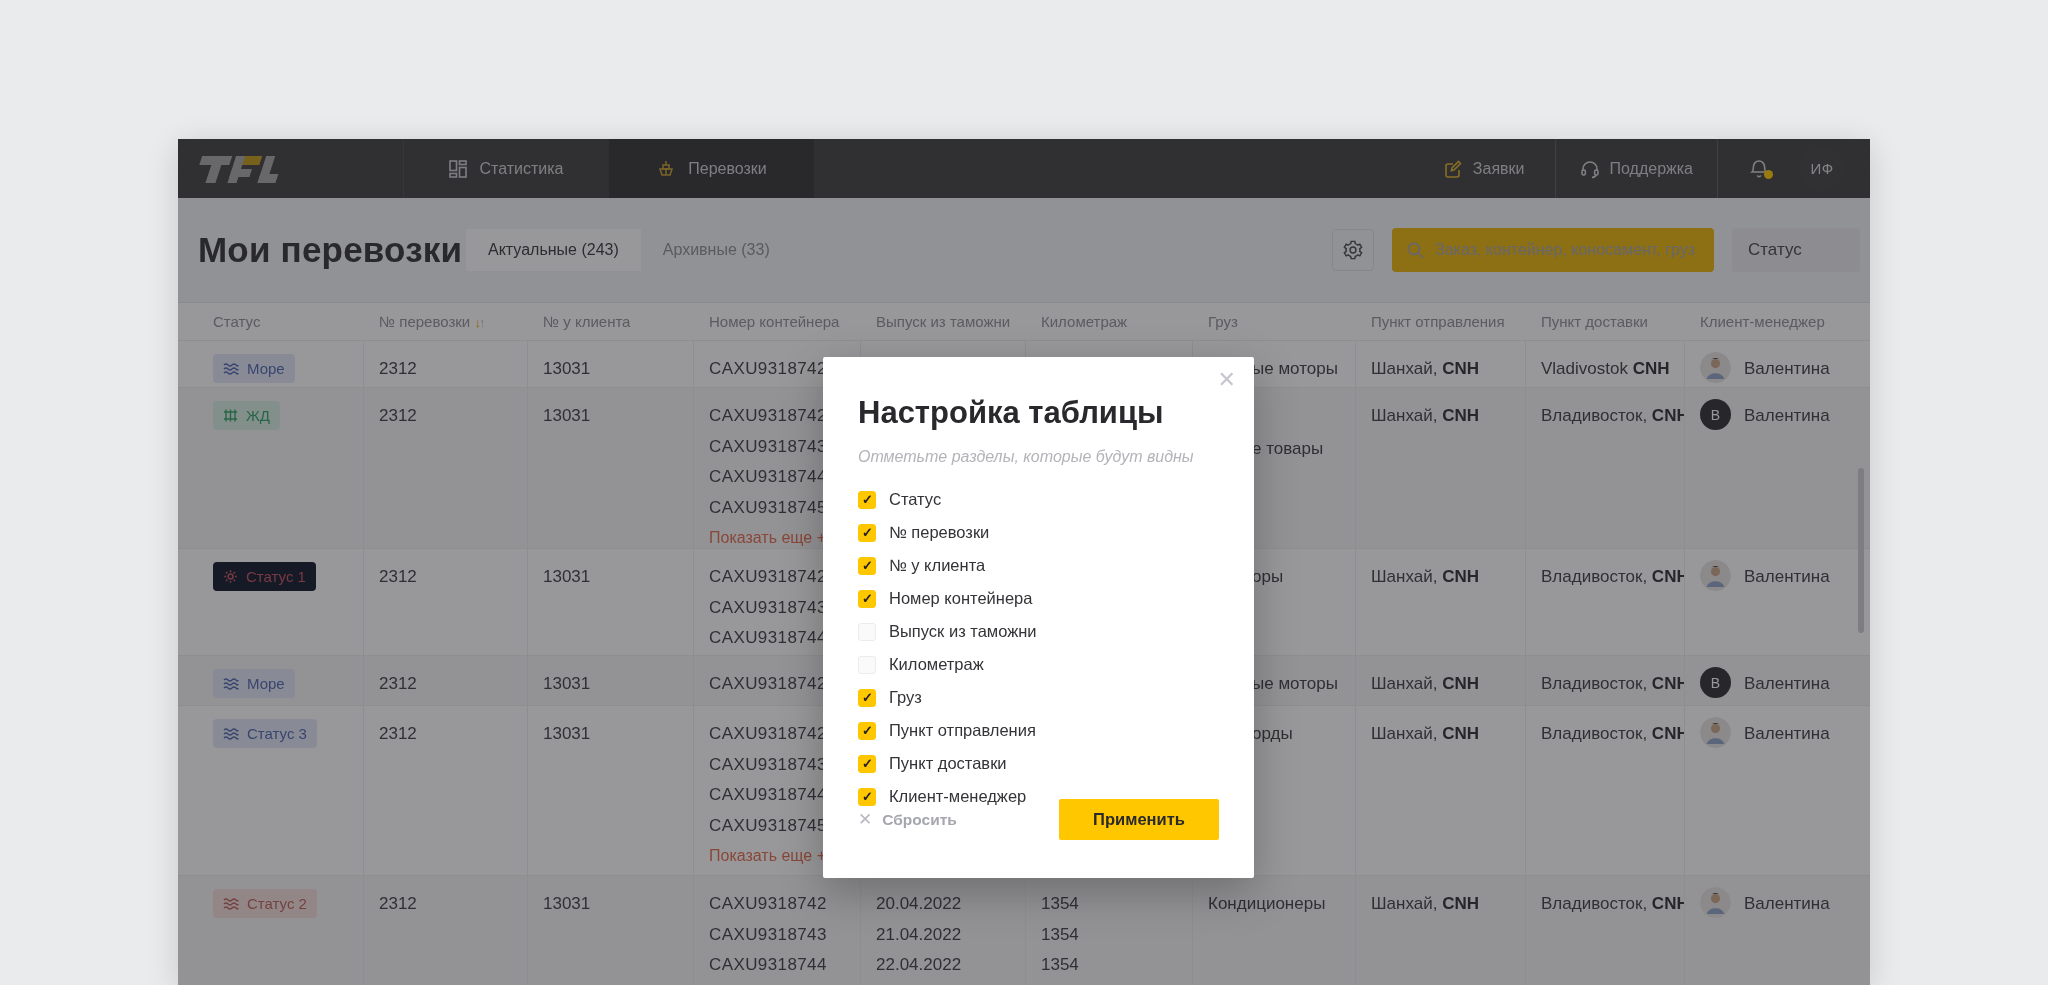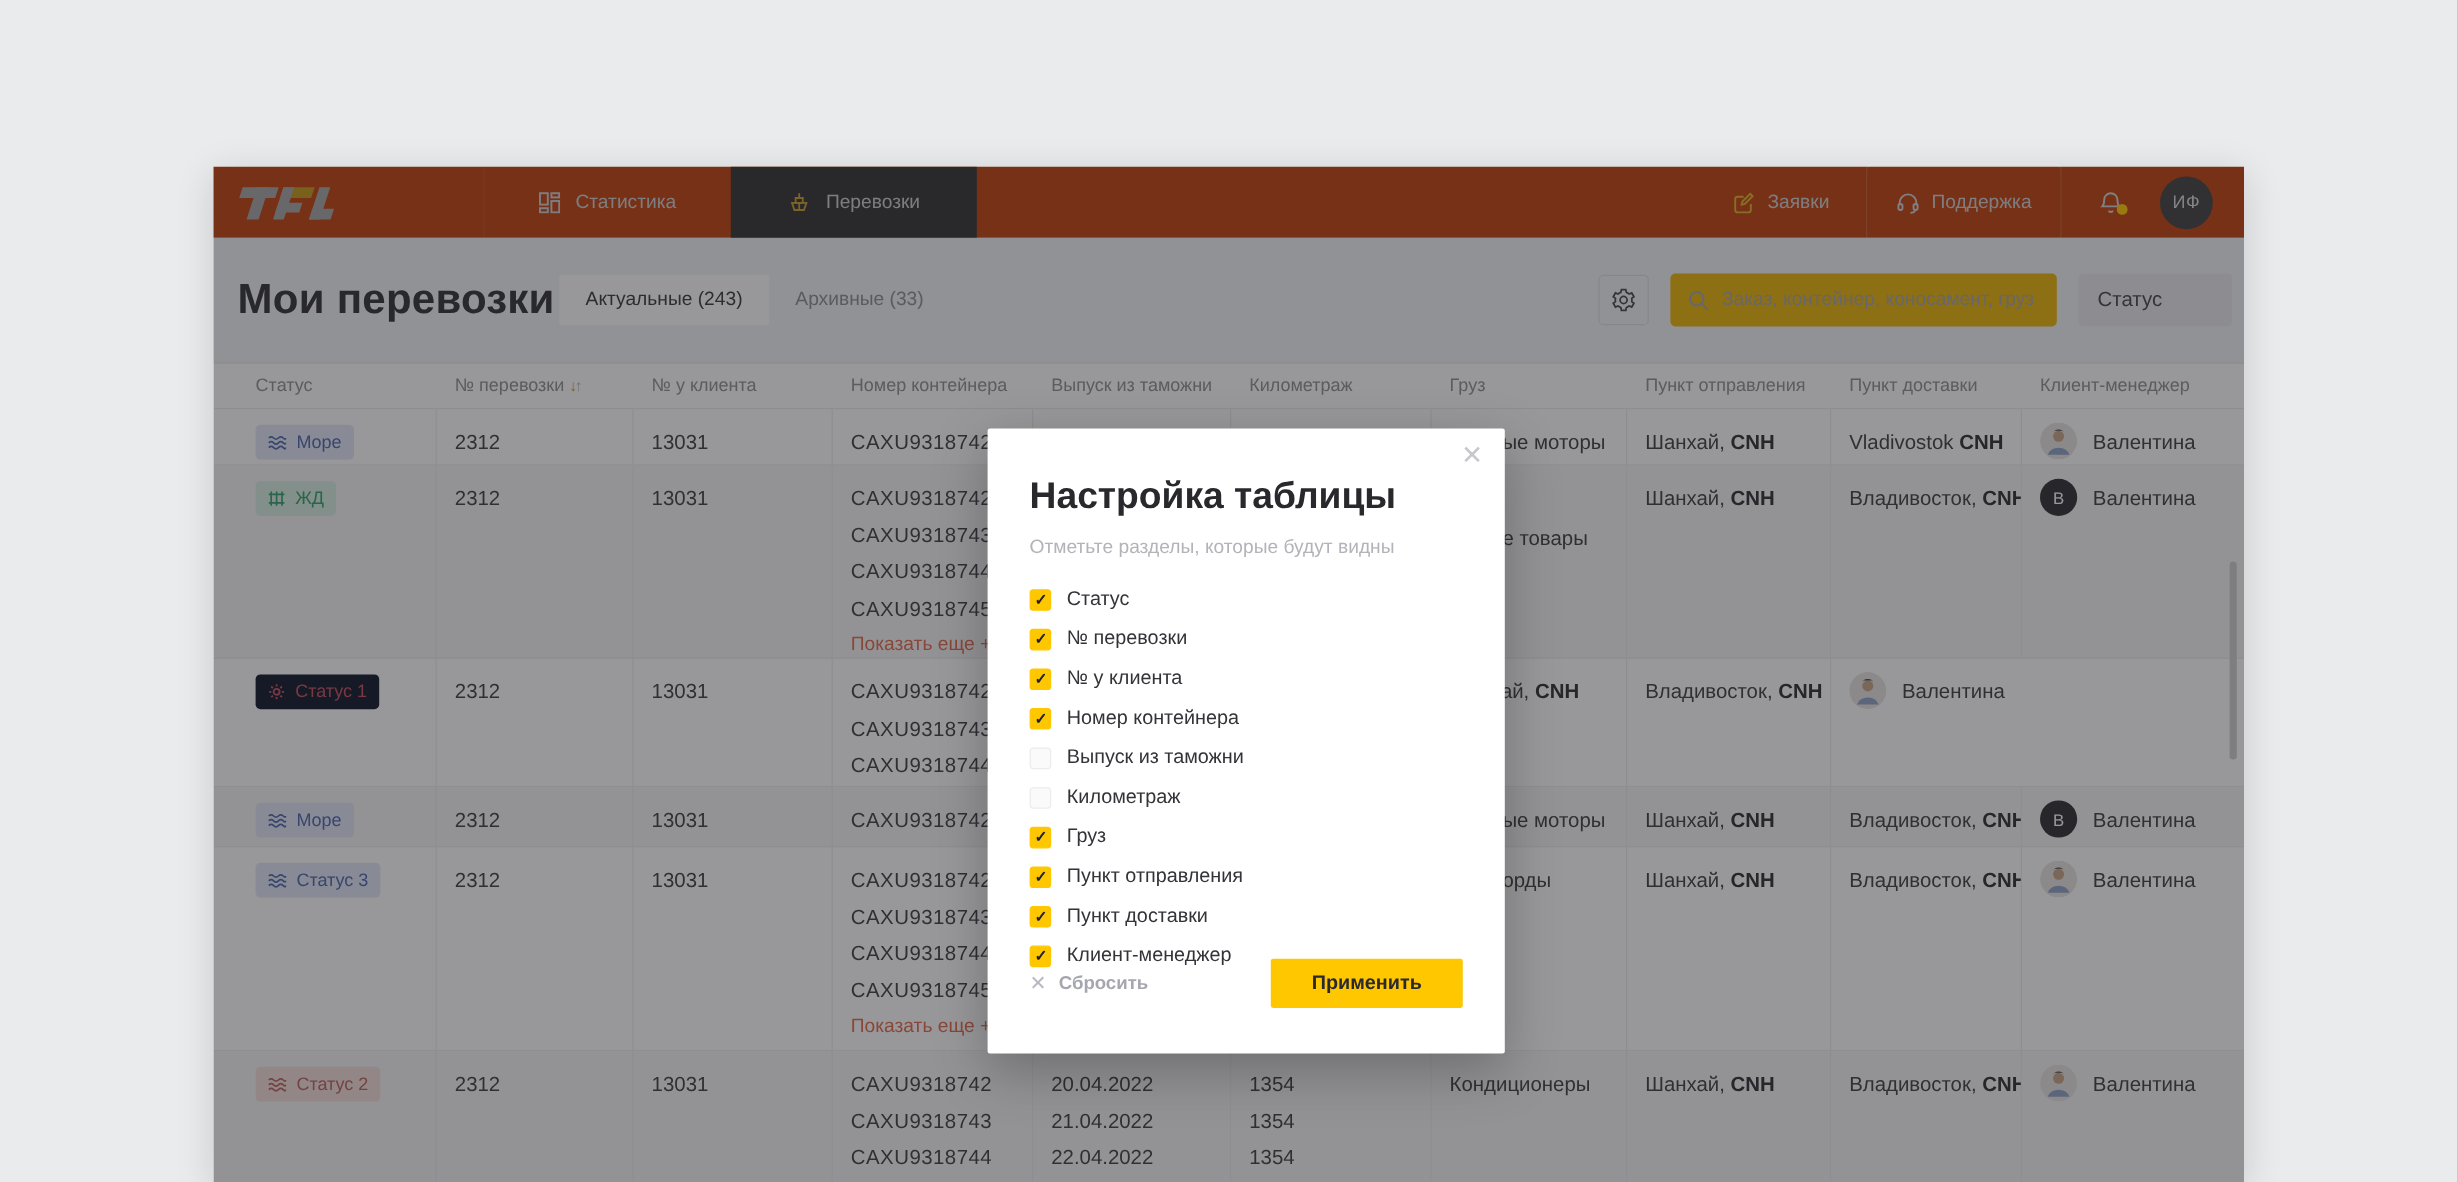--- a/index.html
+++ b/index.html
@@ -2,21 +2,21 @@
 <html><head>
 <meta charset="utf-8">
 <style>
   * { margin:0; padding:0; box-sizing:border-box; }
   html,body { width:2048px; height:985px; overflow:hidden; }
   body { background:#e9ebed; font-family:"Liberation Sans", sans-serif; position:relative; }
 
   .app { position:absolute; left:178px; top:139px; width:1692px; height:846px; background:#f3f4f5; box-shadow:0 6px 30px rgba(0,0,0,0.15); }
 
   
-  .nav { position:absolute; left:0; top:0; width:100%; height:59px; background:#c2410c; display:flex; align-items:stretch; color:#cfcfd2; }
+  .nav { position:absolute; left:0; top:0; width:100%; height:59px; background:#404040; display:flex; align-items:stretch; color:#cfcfd2; }
   .nav-logo { width:225px; display:flex; align-items:center; padding-left:18px; }
   .logo-mark { position:relative; width:78px; height:34px; transform:skewX(-18deg); }
   .logo-mark .bar { position:absolute; background:#a7a7a9; }
   .logo-mark .t-top { left:2px; top:4px; width:30px; height:9px; }
   .logo-mark .t-stem { left:14px; top:4px; width:10px; height:27px; }
   .logo-mark .f-top { left:36px; top:4px; width:26px; height:9px; background:#c59a17; }
   .logo-mark .f-mid { left:36px; top:17px; width:20px; height:8px; }
   .logo-mark .f-stem { left:36px; top:4px; width:9px; height:27px; }
   .logo-mark .l-stem { left:66px; top:4px; width:9px; height:27px; }
   .logo-mark .l-bot { left:66px; top:22px; width:18px; height:9px; }
@@ -67,21 +67,21 @@
   .avatar--letter { background:#2f2f32; color:#fff; display:flex; align-items:center; justify-content:center; font-size:14px; }
   .sort-ic { font-size:13px; letter-spacing:-2px; }
   .sort-down { color:#e0a500; } .sort-up { color:#b7b7bb; }
   .vscroll { position:absolute; right:6px; top:165px; width:6px; height:165px; border-radius:3px; background:#cfcfd3; cursor:pointer; }
 
   
   .overlay { position:absolute; left:178px; top:139px; width:1692px; height:846px; background:rgba(30,31,34,0.46); }
   .modal { position:absolute; left:823px; top:357px; width:431px; height:521px; background:#ffffff; border-radius:2px; box-shadow:0 14px 44px rgba(0,0,0,0.25); padding:38px 35px 0 35px; }
   .modal-close { position:absolute; right:18px; top:10px; font-size:22px; color:#c6c6d1; cursor:pointer; font-weight:400; }
   .modal-title { font-size:31px; font-weight:700; color:#29292d; }
-  .modal-sub { margin-top:17px; font-size:16px; color:#b3b3b9; }
+  .modal-sub { margin-top:17px; font-size:16px; color:#b3b3b9;font-style:italic; }
   .cb-list { margin-top:24px; }
   .cb-item { display:flex; align-items:center; gap:13px; margin-bottom:14px; height:19px; cursor:pointer; }
   .cb-box { width:18px; height:18px; border-radius:3px; background:#fafafb; border:1px solid #ececef; position:relative; flex:0 0 18px; }
   .cb-item.checked .cb-box { background:#FFC700; border-color:#FFC700; }
   .cb-item.checked .cb-box::after { content:"✓"; position:absolute; left:3px; top:0px; font-size:13px; font-weight:900; color:#222226; }
   .cb-label { font-size:16.5px; color:#333338; }
   .modal-footer { position:absolute; left:35px; right:35px; bottom:38px; display:flex; align-items:center; justify-content:space-between; }
   .reset-link { display:flex; align-items:center; gap:10px; color:#a6a6b0; font-size:15.5px; font-weight:700; cursor:pointer; }
   .reset-x { font-size:17px; font-weight:400; color:#b9b9c3; }
   .apply-btn { width:160px; height:41px; background:#FFC700; border:0; border-radius:2px; font-size:16.5px; font-weight:700; color:#2a2a2e; cursor:pointer; font-family:"Liberation Sans", sans-serif; }
@@ -333,20 +333,23 @@
             <div class="line mono-sp" style="">CAXU9318744</div>
 
     </div>
     <div class="cell">
             <div></div>
           </div>
     <div class="cell">
             <div></div>
           </div>
     <div class="cell">
+            <div class="line" style="margin-left:44px;">оры</div>
+          </div>
+    <div class="cell">
             <div class="line">Шанхай, <span class="code-b">CNH</span></div>
           </div>
     <div class="cell">
             <div class="line">Владивосток, <span class="code-b">CNH</span></div>
           </div>
     <div class="cell">
       <div class="mgr">
               <span class="avatar">
                 <svg width="31" height="31" viewBox="0 0 31 31">
                   <circle cx="15.5" cy="15.5" r="15.5" fill="#e8e4e0"></circle>

